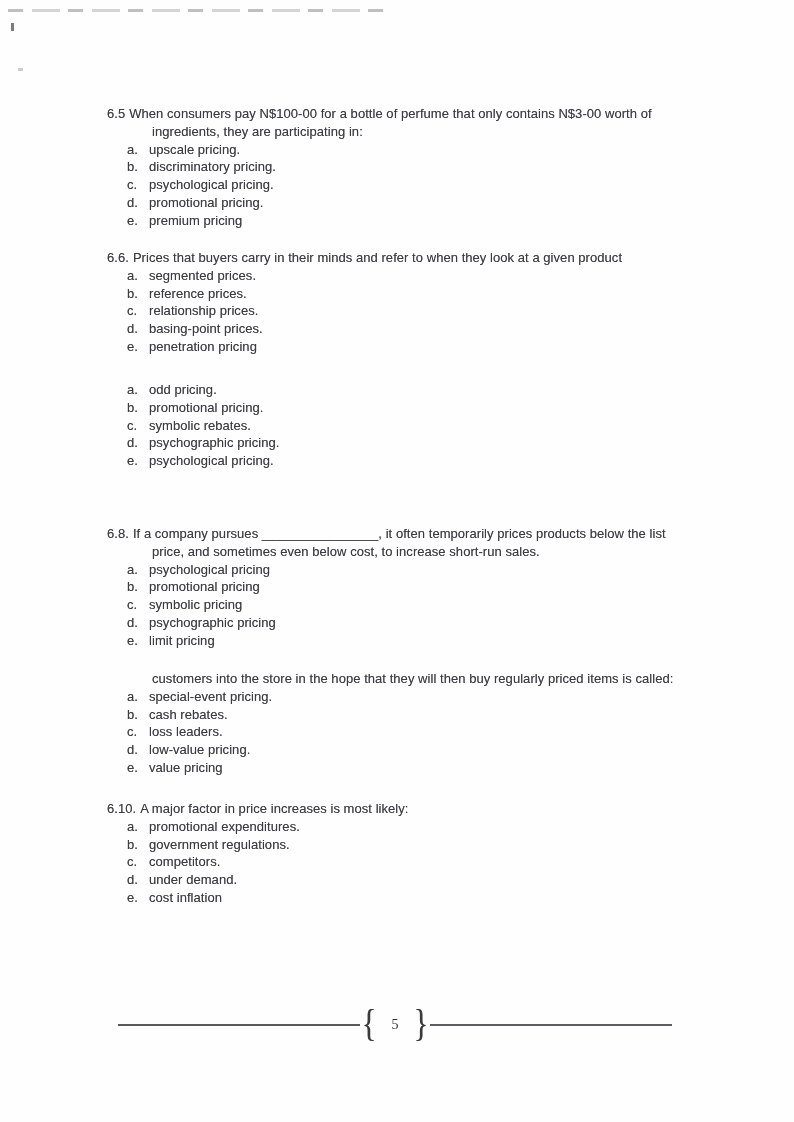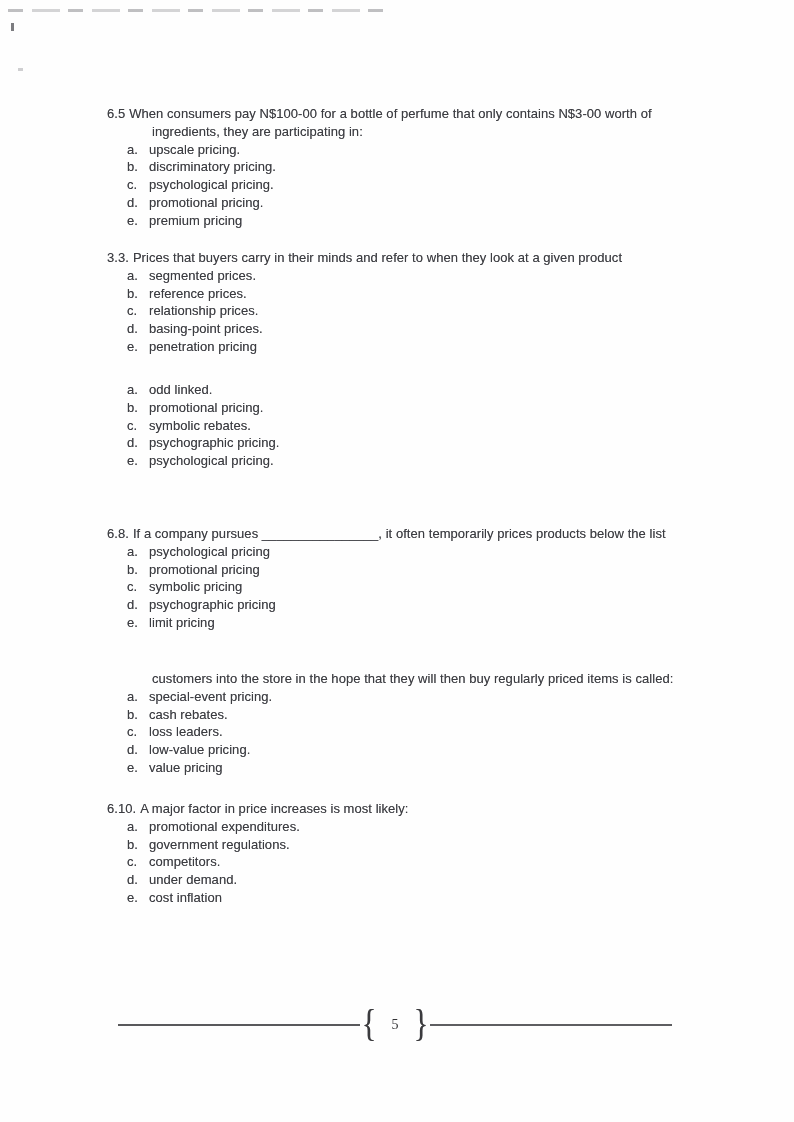--- a/index.html
+++ b/index.html
@@ -128,21 +128,21 @@
         <span class="letter">d.</span>
         <span>promotional pricing.</span>
       </div>
     <div class="opt">
         <span class="letter">e.</span>
         <span>premium pricing</span>
       </div>
   </div>
 
   <div class="q" style="top:249px">
-    <div class="qline"><span class="qnum">3.3.</span><span>Prices that buyers carry in their minds and refer to when they look at a given product</span></div>
+    <div class="qline"><span class="qnum">6.6.</span><span>Prices that buyers carry in their minds and refer to when they look at a given product</span></div>
     <div class="opt">
         <span class="letter">a.</span>
         <span>segmented prices.</span>
       </div>
     <div class="opt">
         <span class="letter">b.</span>
         <span>reference prices.</span>
       </div>
     <div class="opt">
         <span class="letter">c.</span>
@@ -154,21 +154,21 @@
       </div>
     <div class="opt">
         <span class="letter">e.</span>
         <span>penetration pricing</span>
       </div>
   </div>
 
   <div class="q" style="top:381px">
     <div class="opt">
         <span class="letter">a.</span>
-        <span>odd linked.</span>
+        <span>odd pricing.</span>
       </div>
     <div class="opt">
         <span class="letter">b.</span>
         <span>promotional pricing.</span>
       </div>
     <div class="opt">
         <span class="letter">c.</span>
         <span>symbolic rebates.</span>
       </div>
     <div class="opt">
@@ -176,20 +176,21 @@
         <span>psychographic pricing.</span>
       </div>
     <div class="opt">
         <span class="letter">e.</span>
         <span>psychological pricing.</span>
       </div>
   </div>
 
   <div class="q" style="top:525px">
     <div class="qline"><span class="qnum">6.8.</span><span>If a company pursues ________________, it often temporarily prices products below the list</span></div>
+    <div class="qline l2">price, and sometimes even below cost, to increase short-run sales.</div>
     <div class="opt">
         <span class="letter">a.</span>
         <span>psychological pricing</span>
       </div>
     <div class="opt">
         <span class="letter">b.</span>
         <span>promotional pricing</span>
       </div>
     <div class="opt">
         <span class="letter">c.</span>

